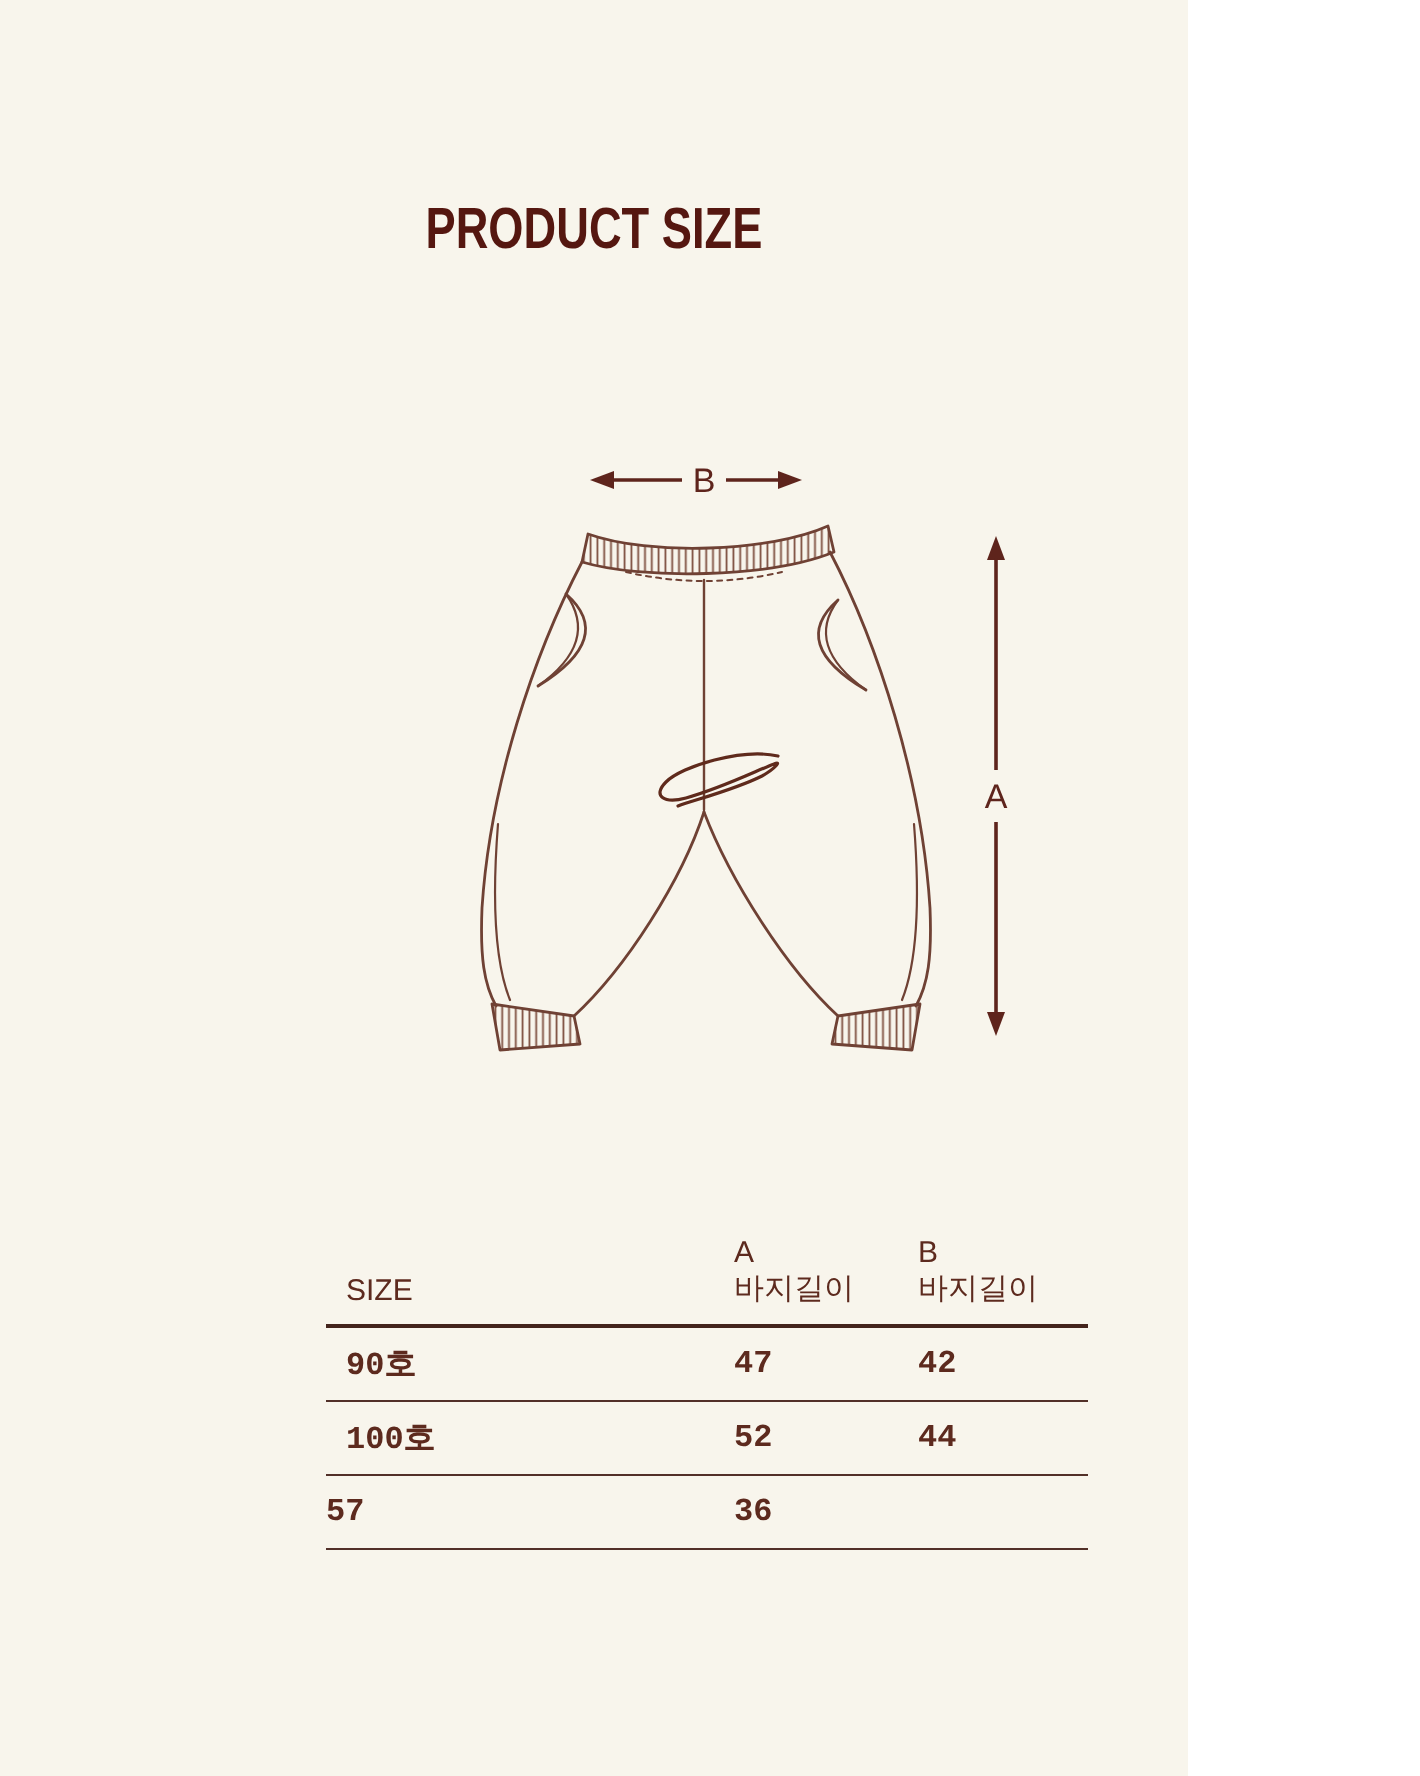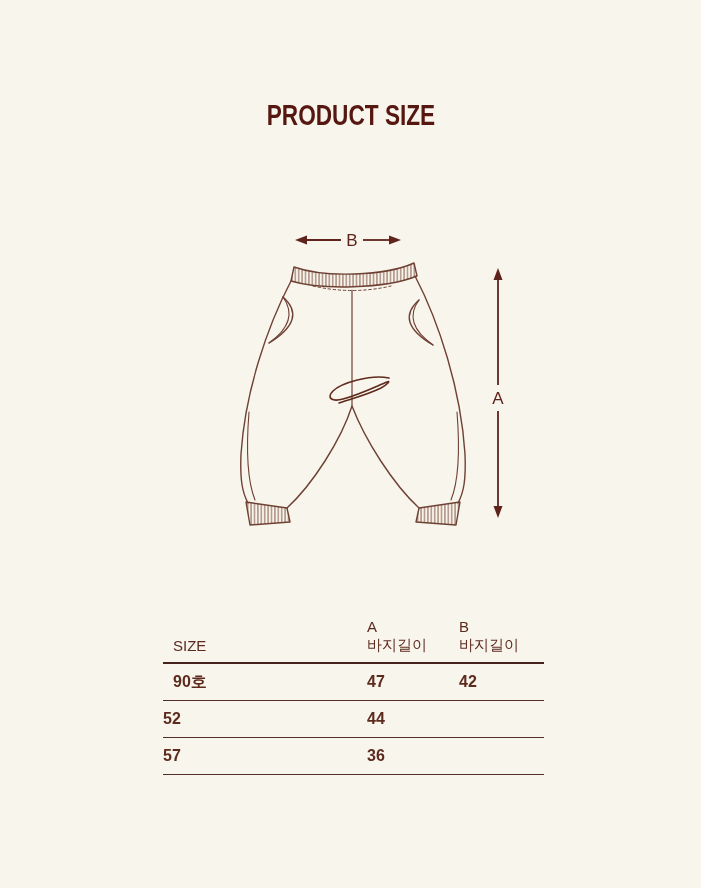--- a/index.html
+++ b/index.html
@@ -1,18 +1,18 @@
 <!DOCTYPE html>
 <html><head>
 <meta charset="utf-8">
 <style>
   html,body{margin:0;padding:0;}
   .canvas{
     position:relative;
-    width:701px;height:888px;
+    width:594px;height:888px;
     background:#f8f5ec;
     font-family:"Liberation Sans",sans-serif;
     overflow:hidden;
   }
   
   .title-wrap{
     position:absolute;top:101px;left:0;width:100%;
     text-align:center;line-height:1;
   }
   .title-wrap .title-text{
@@ -45,21 +45,21 @@
     border-bottom:2px solid #44241c;
     font-size:15px;font-weight:500;
   }
   .t-header .c1{padding-left:10px;}
   .hdr-2line span{display:block;line-height:1.2;}
   .t-row{
     display:grid;grid-template-columns:204px 92px 1fr;
     align-items:center;
     height:36px;
     border-bottom:1px solid #523028;
-    font-size:16px;font-weight:600;
+    font-size:16px;font-weight:600;font-family:Liberation Mono, monospace;
   }
   .t-row .c1{padding-left:10px;}
   .t-row.last{border-bottom:2px solid #44241c;}
 </style>
 </head>
 <body>
 
 <div class="canvas">
 
   <div class="title-wrap">
@@ -130,20 +130,21 @@
         <span>바지길이</span>
       </div>
     </div>
 
     <div class="t-row">
       <div class="c1">90호</div>
       <div>47</div>
       <div>42</div>
     </div>
     <div class="t-row">
+      <div class="c1">100호</div>
       <div>52</div>
       <div>44</div>
     </div>
     <div class="t-row">
       <div>57</div>
       <div>36</div>
     </div>
   </div>
 
 </div>

